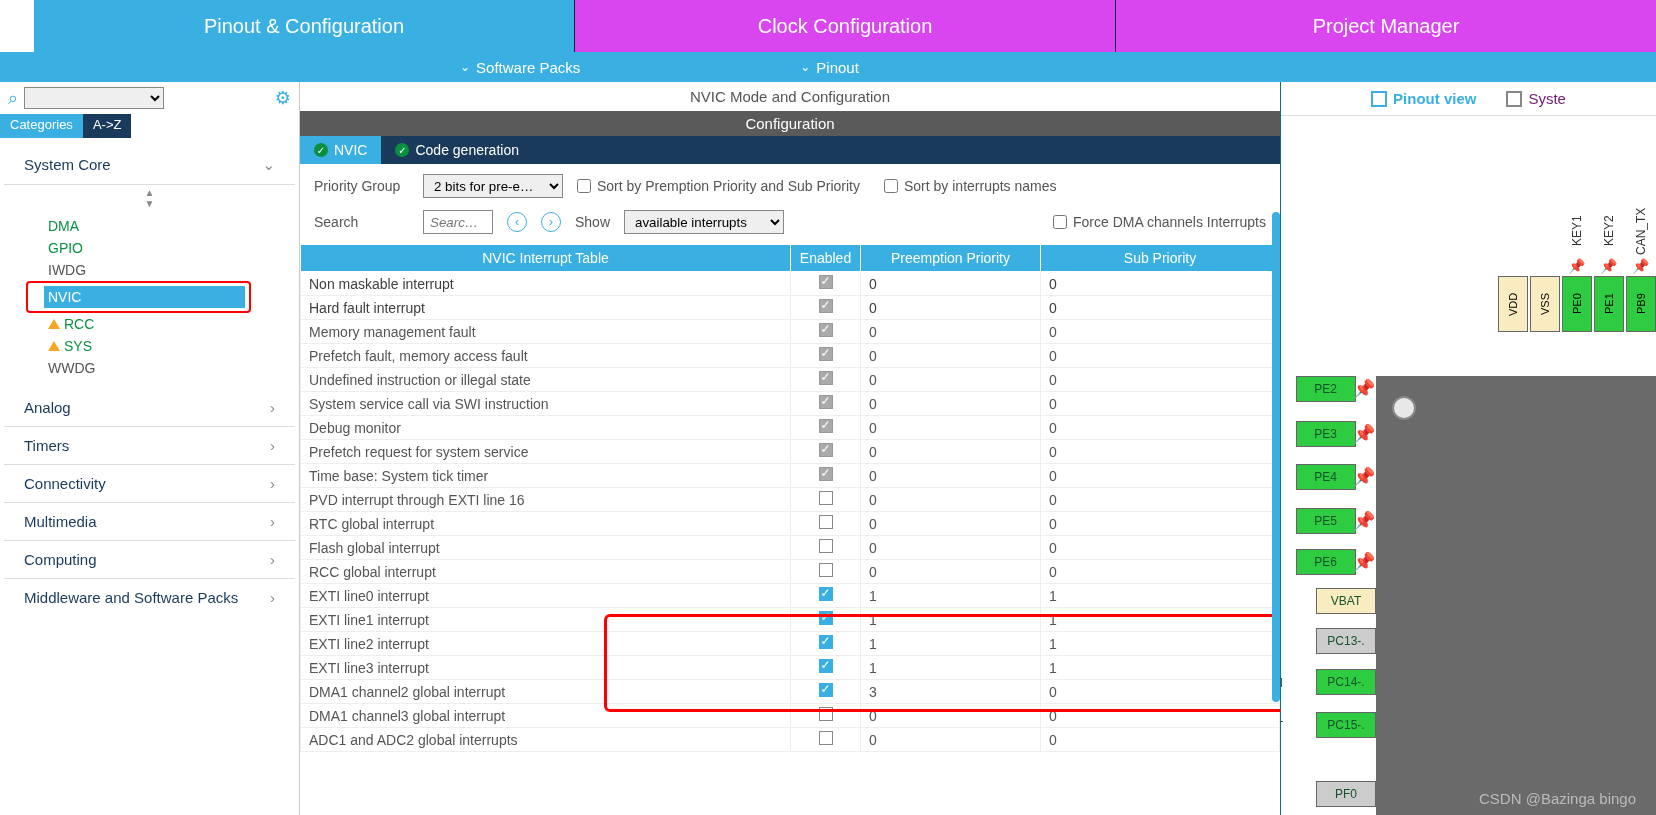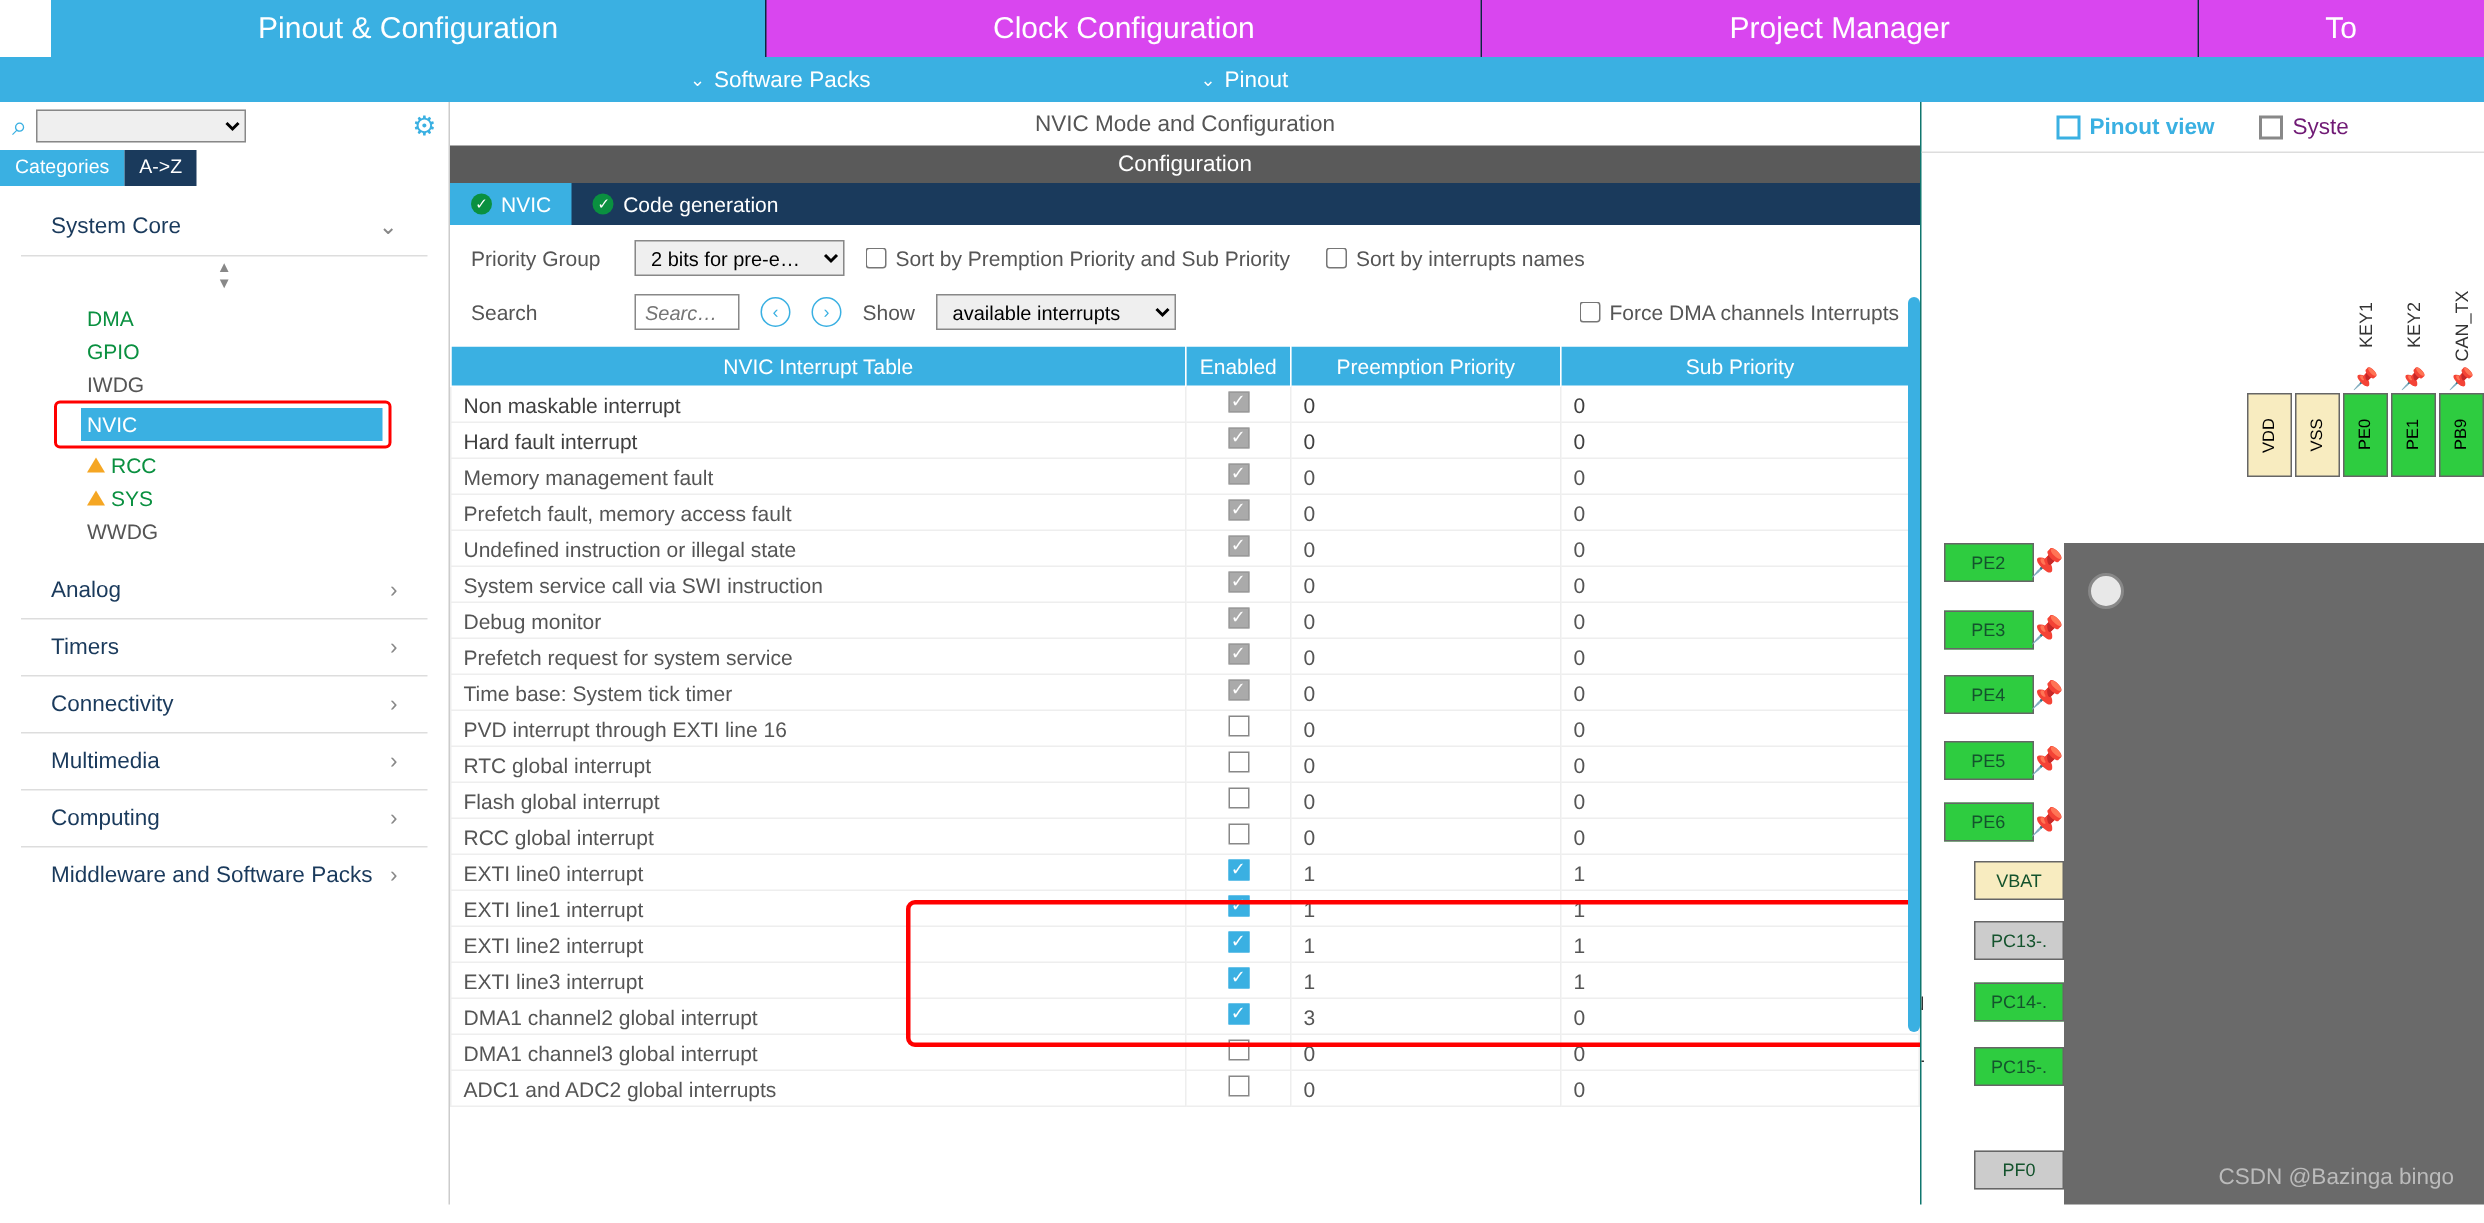--- a/index.html
+++ b/index.html
@@ -1,18 +1,18 @@
 <!DOCTYPE html>
 <html><head>
 <meta charset="utf-8">
 <style>
 * { box-sizing: border-box; margin: 0; padding: 0; font-family: Arial, sans-serif; }
 body { width: 1656px; height: 815px; overflow: hidden; position: relative; background: #fff; }
 
-.top-tabs { display: flex; height: 38px; padding-left: 34px; }
+.top-tabs { display: flex; height: 52px; padding-left: 34px; }
 .top-tab { flex: 1; display: flex; align-items: center; justify-content: center; color: #fff; font-size: 20px; cursor: pointer; }
 .top-tab.active { background: #3ab0e2; }
 .top-tab.inactive { background: #d946ef; border-left: 1px solid #0d2540; }
 
 .sub-bar { height: 30px; background: #3ab0e2; display: flex; align-items: center; color: #fff; font-size: 15px; padding-left: 460px; gap: 220px; }
 .sub-item { cursor: pointer; display: flex; align-items: center; gap: 6px; }
 .chev { font-size: 12px; }
 
 .main { display: flex; height: calc(100% - 80px); }
 
@@ -20,21 +20,21 @@
 .search-row { display: flex; align-items: center; padding: 4px 8px; gap: 6px; height: 32px; }
 .search-icon { color: #3ab0e2; font-size: 18px; }
 .search-sel { width: 140px; height: 22px; border: 1px solid #888; }
 .gear-icon { margin-left: auto; color: #3ab0e2; font-size: 18px; }
 
 .cat-tabs { display: flex; height: 24px; font-size: 13px; }
 .cat-tab { padding: 3px 10px; cursor: pointer; }
 .cat-tab.a { background: #3ab0e2; color: #fff; }
 .cat-tab.b { background: #1a3a5c; color: #fff; }
 
-.tree { padding: 8px 14px; }
+.tree { padding: 8px 4px; }
 .tree-section { padding: 10px 20px; color: #1a3a5c; border-bottom: 1px solid #ddd; font-size: 15px; display: flex; justify-content: space-between; cursor: pointer; }
 .tree-section .chv { color: #888; }
 .tree-items { padding: 4px 0 10px 40px; }
 .tree-item { padding: 3px 4px; font-size: 14px; cursor: pointer; display: flex; align-items: center; gap: 4px; }
 .tree-item.green { color: #0a9040; }
 .tree-item.gray { color: #555; }
 .tree-item.sel { background: #3ab0e2; color: #fff; width: 210px; }
 .tree-item.hl { border: 2px solid red; width: 225px; position: relative; left: -18px; padding-left: 20px; border-radius: 4px; }
 .warn { display: inline-block; width: 0; height: 0; border-left: 6px solid transparent; border-right: 6px solid transparent; border-bottom: 10px solid #f5a623; }
 .updn { text-align: center; color: #888; font-size: 10px; padding: 2px 0; }
@@ -98,21 +98,20 @@
 
 .watermark { position: absolute; right: 20px; bottom: 10px; color: #bbb; font-size: 15px; }
 </style>
 </head>
 <body>
 
 <div class="top-tabs">
   <div class="top-tab active">Pinout &amp; Configuration</div>
   <div class="top-tab inactive">Clock Configuration</div>
   <div class="top-tab inactive">Project Manager</div>
-  <div class="top-tab inactive" style="flex:0.4">To</div>
 </div>
 
 <div class="sub-bar">
   <div class="sub-item">
       <span class="chev">⌄</span>
       <span>Software Packs</span>
     </div>
   <div class="sub-item">
       <span class="chev">⌄</span>
       <span>Pinout</span>

